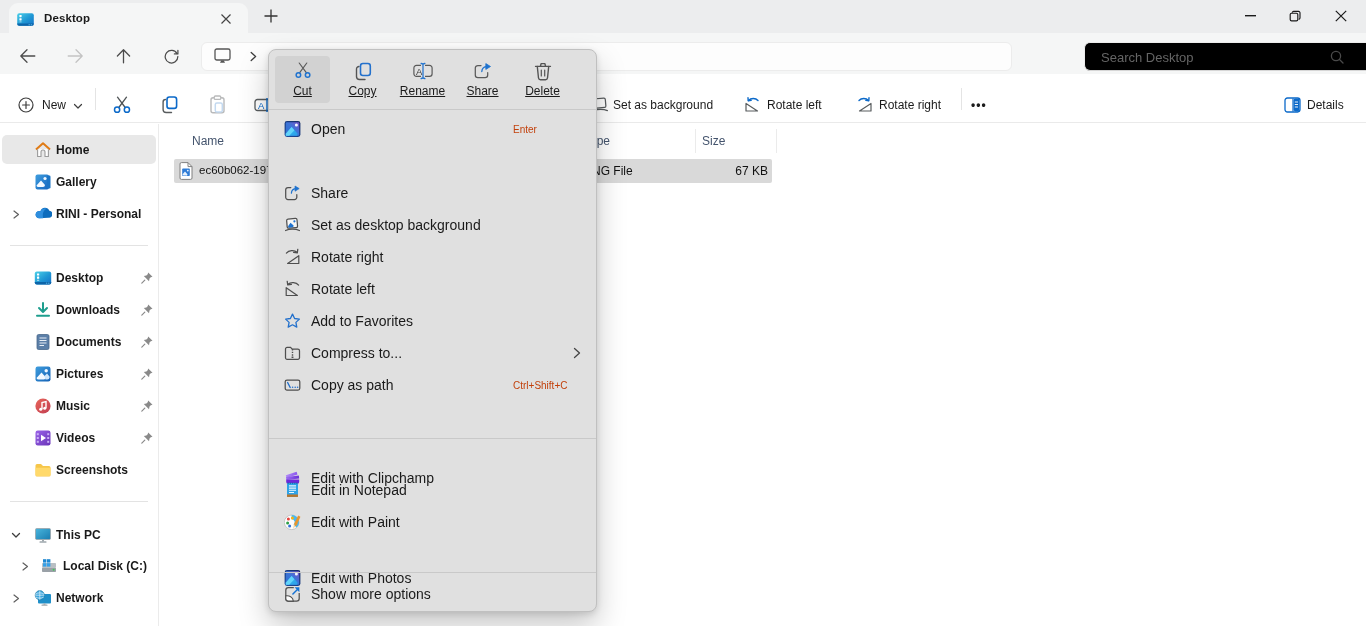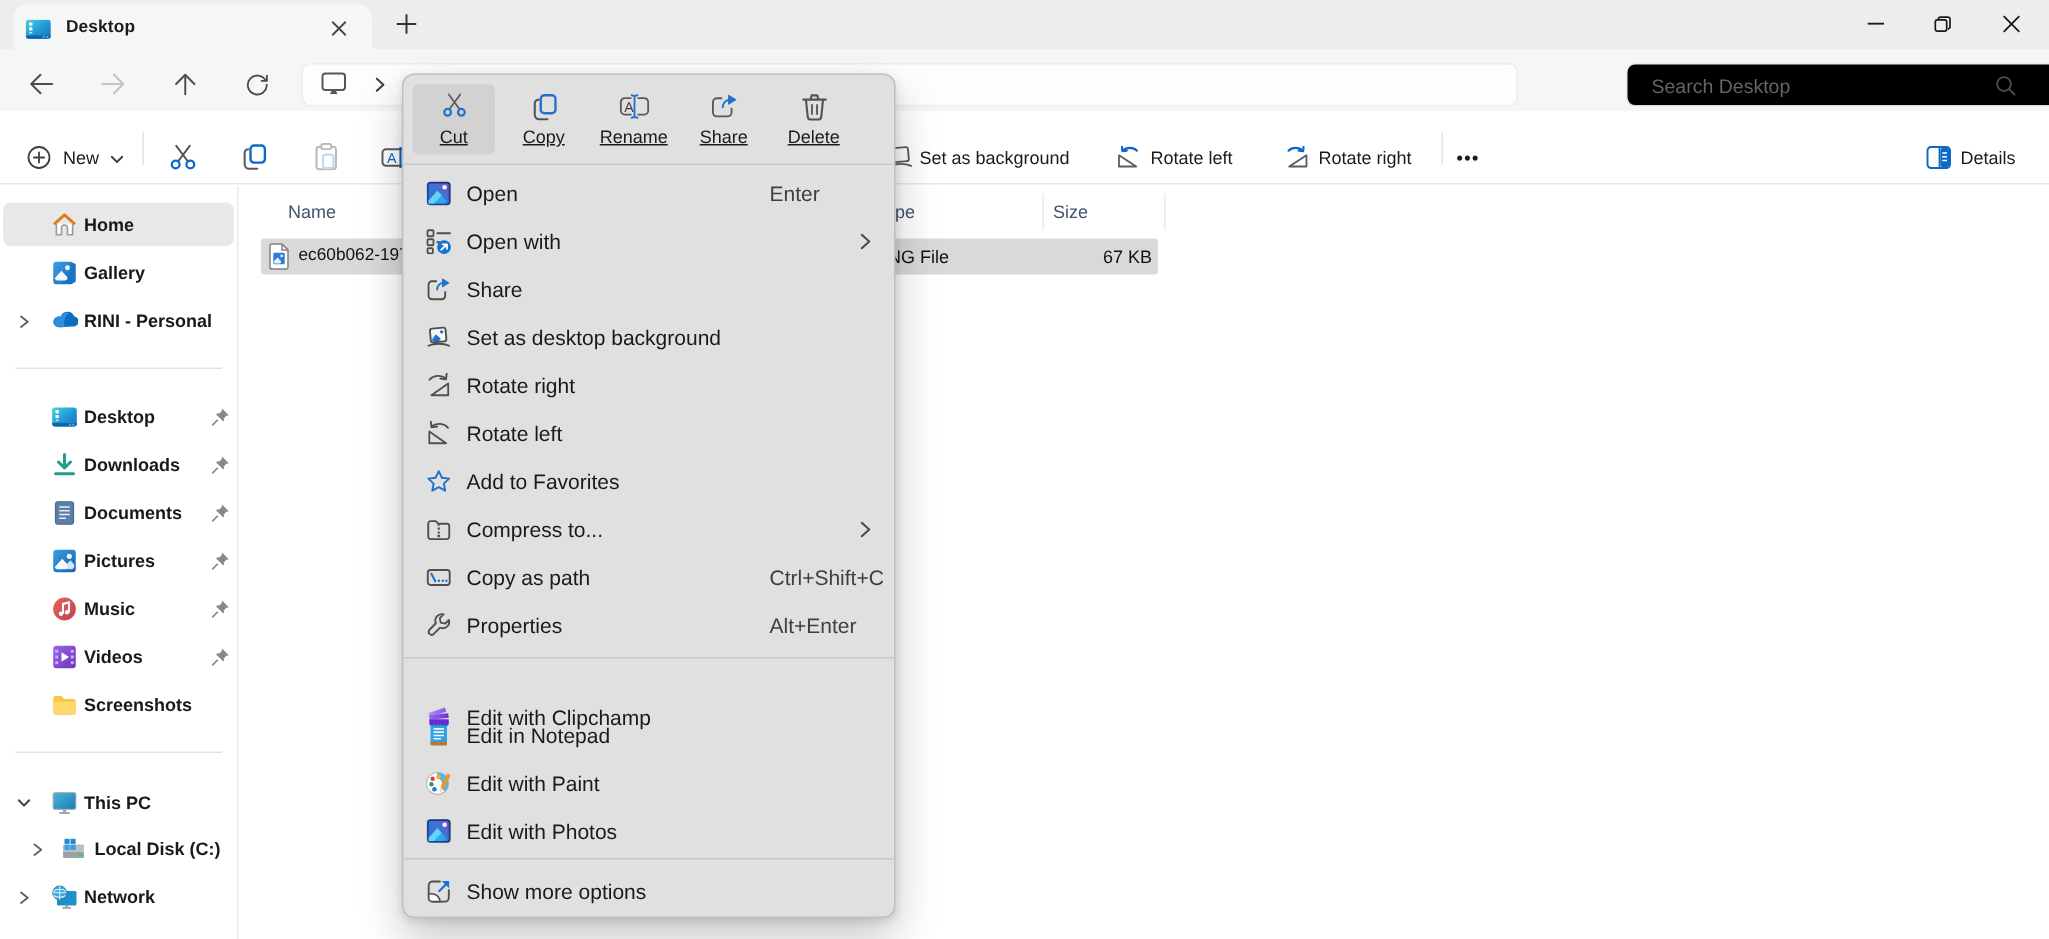--- a/index.html
+++ b/index.html
@@ -43,21 +43,21 @@
 
   
   #cmenu { position:absolute; left:268px; top:49px; width:329px; height:563px; background:#e0e0e0; border:1px solid #c0c0c0; border-radius:8px; box-shadow:0 14px 30px rgba(0,0,0,.22), 0 2px 6px rgba(0,0,0,.12); }
   .mbtn { position:absolute; top:6px; width:55px; height:47px; border-radius:4px; text-align:center; }
   .mbtn .lab { position:absolute; left:0; width:100%; bottom:5px; font-size:12px; color:#1b1b1b;text-decoration:underline; }
   .mbtn svg { position:absolute; left:50%; top:6px; transform:translateX(-50%); }
   #mtopsep { position:absolute; left:0; top:59px; width:327px; height:1px; background:#c9c9c9; }
   .mitem { position:absolute; left:5px; width:317px; height:32px; }
   .mitem .mic { position:absolute; left:10px; top:50%; transform:translateY(-50%); width:17px; height:17px; }
   .mitem .mtx { position:absolute; left:37px; top:50%; transform:translateY(-50%); font-size:14px; color:#1a1a1a; white-space:nowrap; }
-  .mitem .msc { position:absolute; left:239px; top:50%; transform:translateY(-50%); font-size:14px; color:#404040; white-space:nowrap; }
+  .mitem .msc { position:absolute; left:239px; top:50%; transform:translateY(-50%); font-size:10px; color:#c2410c; white-space:nowrap; }
   .mitem .mch { position:absolute; left:299px; top:50%; transform:translateY(-50%); }
   .msep { position:absolute; left:0px; width:327px; height:1px; background:#c9c9c9; }
 </style>
 </head>
 <body>
 
 <div id="titlebar"></div>
 <div id="tab">
   <svg class="abs" style="left:7.5px;top:10px" width="17" height="13" viewBox="0 0 17 13">
     <defs>
@@ -477,34 +477,20 @@
       </defs>
       <rect x="0.6" y="0.6" width="15.8" height="15.8" rx="2.4" fill="url(#phb)"></rect>
       <rect x="1.8" y="1.8" width="13.4" height="13.4" rx="1" fill="url(#ph1)"></rect>
       <circle cx="12.4" cy="4.4" r="1.5" fill="#f2f6ff"></circle>
       <path d="M1.8 13.2 L7.6 6.6 L13.4 13 V15.2 H1.8 Z" fill="url(#phm)"></path>
       <path d="M7.6 6.6 L10.4 9.7 L5.2 15.2 H1.8 V13.2 Z" fill="#62d4f9"></path>
     </svg>
     <span class="mtx">Open</span>
       <span class="msc">Enter</span>
   </div>
-  <div class="mitem" style="top:95px">
-    <svg class="mic" viewBox="0 0 17 17">
-      <rect x="1" y="1" width="4" height="4" rx="0.7" stroke="#4f4f4f" stroke-width="1.2" fill="none"></rect>
-      <rect x="1" y="7" width="4" height="4" rx="0.7" stroke="#4f4f4f" stroke-width="1.2" fill="none"></rect>
-      <rect x="1" y="13" width="3.6" height="3.4" rx="0.7" stroke="#4f4f4f" stroke-width="1.2" fill="none"></rect>
-      <path d="M7.5 3 H16 M7.5 9 H9" stroke="#4f4f4f" stroke-width="1.2" stroke-linecap="round"></path>
-      <circle cx="12" cy="12.2" r="4.6" fill="#1173d4"></circle>
-      <path d="M10.2 14 L13.8 10.5 M11 10.4 h3 v3" stroke="#fff" stroke-width="1.2" fill="none" stroke-linecap="round" stroke-linejoin="round"></path>
-    </svg>
-    <span class="mtx">Open with</span>
-    <svg class="mch" width="8" height="12" viewBox="0 0 8 12">
-        <path d="M1.5 1.5 L6.5 6 L1.5 10.5" stroke="#454545" stroke-width="1.3" fill="none" stroke-linecap="round" stroke-linejoin="round"></path>
-      </svg>
-  </div>
   <div class="mitem" style="top:127px">
     <svg class="mic" viewBox="0 0 17 17">
       <path d="M6.8 3 H4 A2.3 2.3 0 0 0 1.7 5.3 V12.7 A2.3 2.3 0 0 0 4 15 H10.5 A2.3 2.3 0 0 0 12.8 12.7 V10.2" stroke="#4f4f4f" stroke-width="1.25" fill="none" stroke-linecap="round"></path>
       <path d="M7.4 8.6 Q7.8 4.5 11.3 4.1" stroke="#2073cf" stroke-width="1.25" fill="none" stroke-linecap="round"></path>
       <path d="M11 1.5 L15.2 4.1 L11 6.7 Z" fill="#2073cf" stroke="#2073cf" stroke-width="0.7" stroke-linejoin="round"></path>
     </svg>
     <span class="mtx">Share</span>
   </div>
   <div class="mitem" style="top:159px">
     <svg class="mic" viewBox="0 0 17 17">
@@ -551,27 +537,20 @@
   <div class="mitem" style="top:319px">
     <svg class="mic" viewBox="0 0 17 17">
       <rect x="1.2" y="3.5" width="14.6" height="10" rx="1.8" stroke="#4f4f4f" stroke-width="1.25" fill="none"></rect>
       <path d="M3.6 6 L6.2 11" stroke="#2471cc" stroke-width="1.4" stroke-linecap="round"></path>
       <circle cx="8.6" cy="10.7" r="0.8" fill="#2471cc"></circle>
         <circle cx="11.2" cy="10.7" r="0.8" fill="#2471cc"></circle>
         <circle cx="13.6" cy="10.7" r="0.8" fill="#2471cc"></circle>
     </svg>
     <span class="mtx">Copy as path</span>
       <span class="msc">Ctrl+Shift+C</span>
-  </div>
-  <div class="mitem" style="top:351px">
-    <svg class="mic" viewBox="0 0 17 17">
-      <path d="M15.3 4.8 a4.3 4.3 0 0 1 -5.9 5.1 L5 14.3 a2 2 0 0 1 -2.8-2.8 L6.6 7 a4.3 4.3 0 0 1 5.1-5.9 L9.2 3.6 l0.6 3 l3 0.6 Z" stroke="#4f4f4f" stroke-width="1.25" fill="none" stroke-linejoin="round"></path>
-    </svg>
-    <span class="mtx">Properties</span>
-      <span class="msc">Alt+Enter</span>
   </div>
 
   <div class="msep" style="top:388px"></div>
 
   <div class="mitem" style="top:412px">
     <svg class="mic" viewBox="0 0 17 17">
       <defs>
         <linearGradient id="cc1" x1="0" y1="0" x2="1" y2="0">
             <stop offset="0" stop-color="#b18cf5"></stop>
             <stop offset="1" stop-color="#8b55ee"></stop>
@@ -602,21 +581,21 @@
       <path d="M7.6 1.5 a7.3 7.3 0 0 1 5 12.6 l-3-2.8 a3.2 3.2 0 0 0 -2-5.6 Z" fill="#49b8ef"></path>
       <circle cx="4.4" cy="5.6" r="1.5" fill="#e8413c"></circle>
       <circle cx="8.4" cy="4.4" r="1.5" fill="#f6b40e"></circle>
       <circle cx="3.6" cy="9.4" r="1.5" fill="#2e9e48"></circle>
       <circle cx="5.6" cy="12.6" r="1.5" fill="#2f6fd6"></circle>
       <path d="M14.2 2 L10 10.4 L11.2 12.6 L12.6 11.9 L16.4 3.3 Z" fill="#e8952f"></path>
       <path d="M10 10.4 L11.2 12.6 L9.2 15.2 Z" fill="#f4cb8c"></path>
     </svg>
     <span class="mtx">Edit with Paint</span>
   </div>
-  <div class="mitem" style="top:488px">
+  <div class="mitem" style="top:512px">
     <svg class="mic" viewBox="0 0 17 17">
       <rect x="0.6" y="0.6" width="15.8" height="15.8" rx="2.4" fill="url(#phb)"></rect>
       <rect x="1.8" y="1.8" width="13.4" height="13.4" rx="1" fill="url(#ph1)"></rect>
       <circle cx="12.4" cy="4.4" r="1.5" fill="#f2f6ff"></circle>
       <path d="M1.8 13.2 L7.6 6.6 L13.4 13 V15.2 H1.8 Z" fill="url(#phm)"></path>
       <path d="M7.6 6.6 L10.4 9.7 L5.2 15.2 H1.8 V13.2 Z" fill="#62d4f9"></path>
     </svg>
     <span class="mtx">Edit with Photos</span>
   </div>
 

